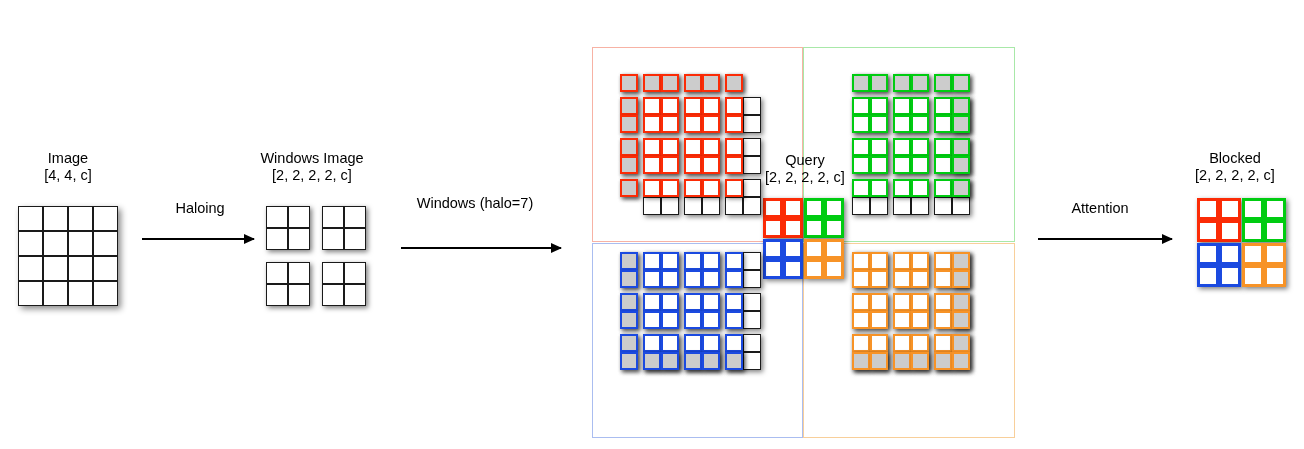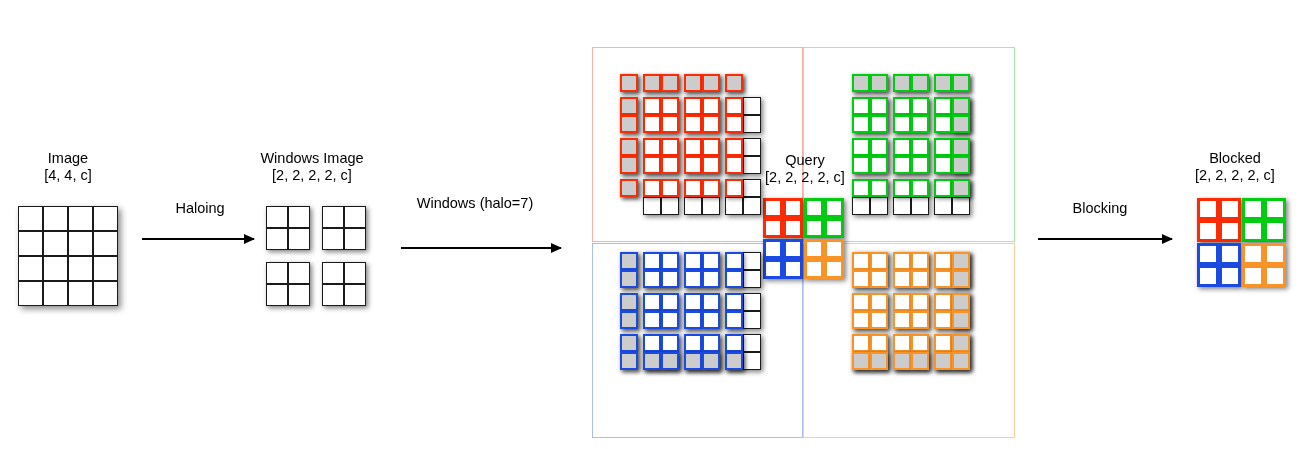--- a/index.html
+++ b/index.html
@@ -541,21 +541,21 @@
     </div>
     <div class="blk" style="position: absolute; left: 41px; top: 41px; width: 40px; height: 40px; filter: drop-shadow(rgba(0, 0, 0, 0.5) 2px 2px 2.5px);">
       <div class="cell" style="left: 0px; top: 0px; width: 20px; height: 20px; border: 3px solid rgb(247, 147, 39); background: rgb(255, 255, 255);"></div>
       <div class="cell" style="left: 20px; top: 0px; width: 20px; height: 20px; border: 3px solid rgb(247, 147, 39); background: rgb(255, 255, 255);"></div>
       <div class="cell" style="left: 0px; top: 20px; width: 20px; height: 20px; border: 3px solid rgb(247, 147, 39); background: rgb(255, 255, 255);"></div>
       <div class="cell" style="left: 20px; top: 20px; width: 20px; height: 20px; border: 3px solid rgb(247, 147, 39); background: rgb(255, 255, 255);"></div>
     </div>
   </div>
 
 <div class="arrowlbl" style="left:1035px;top:200px;width:130px;">
-  <span>Blocking</span>
+  <span>Attention</span>
 </div>
 <div class="arrow" style="left:1038px;top:238px;width:134px;"></div>
 
 <div class="lbl" style="left:1180px;top:150px;width:110px;">
   <span>Blocked</span>
   <span class="l2">[2, 2, 2, 2, c]</span>
 </div>
 <div class="grp" id="output-grid" style="left: 1197px; top: 198px; width: 89px; height: 89px;">
     <div class="blk" style="position: absolute; left: 0px; top: 0px; width: 44px; height: 44px; filter: drop-shadow(rgba(0, 0, 0, 0.5) 2px 2px 2.5px);">
       <div class="cell" style="left: 0px; top: 0px; width: 22px; height: 22px; border: 3px solid rgb(251, 43, 6); background: rgb(255, 255, 255);"></div>

